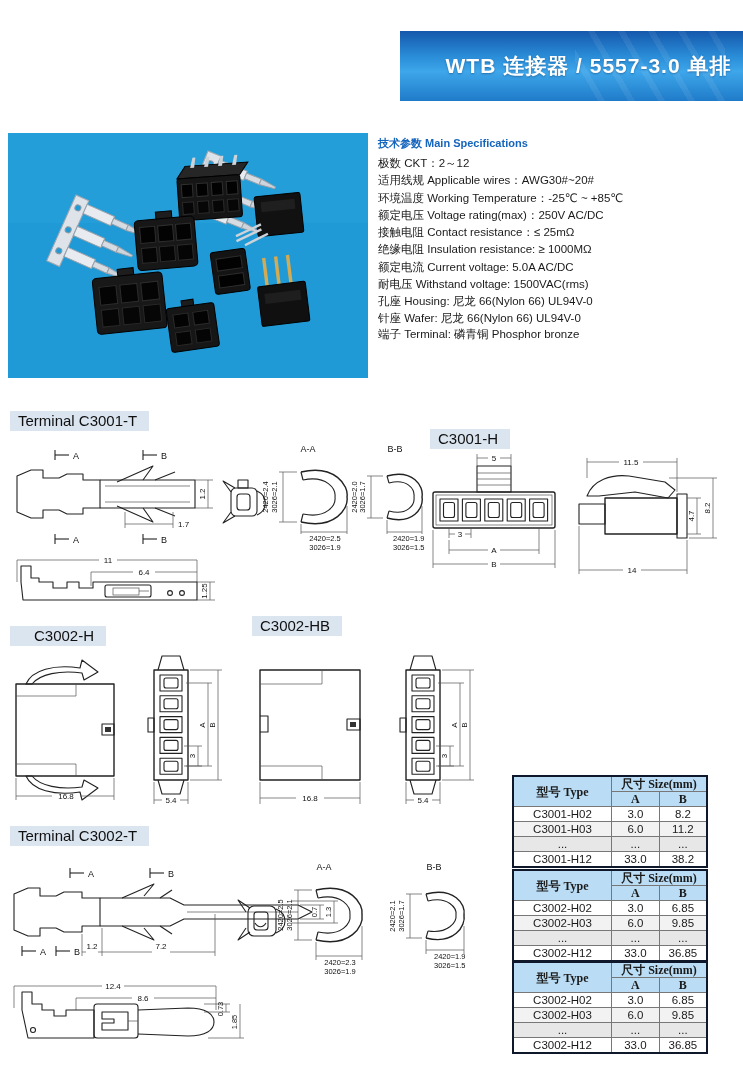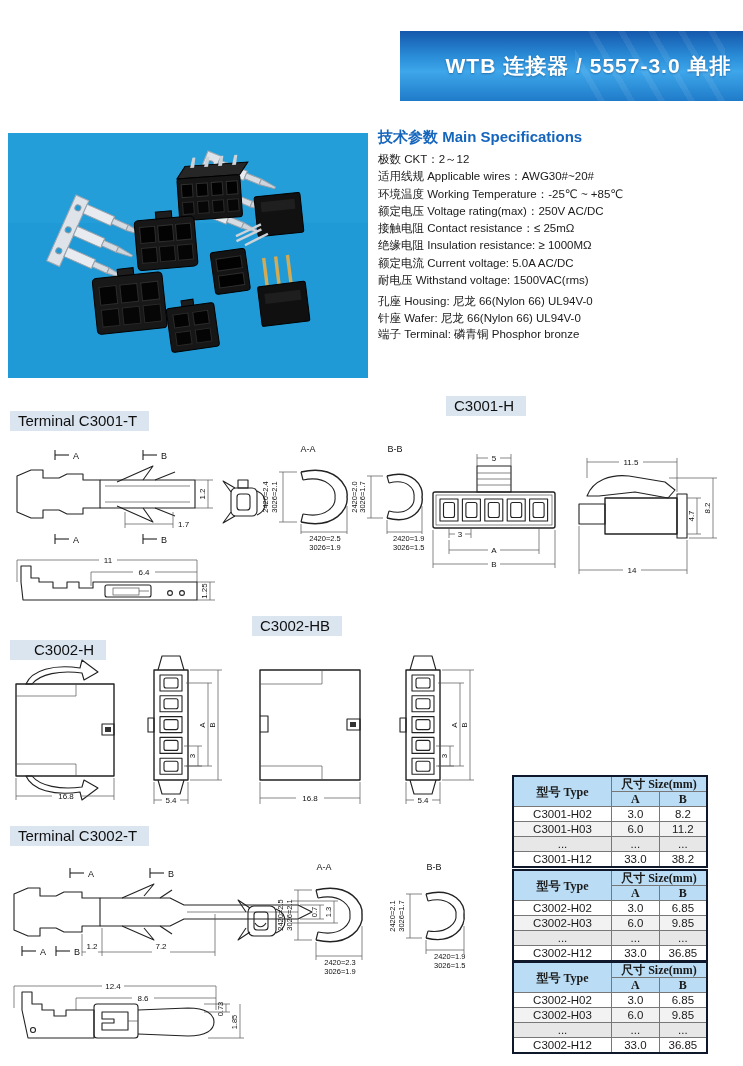--- a/index.html
+++ b/index.html
@@ -11,21 +11,21 @@
     background:linear-gradient(180deg,#1558ac 0%,#2b8fd9 38%,#3ea6ea 58%,#1f7bc9 100%);
     display:flex;align-items:center;justify-content:center;overflow:hidden;}
   .banner .hex{position:absolute;right:18px;top:-8px;width:150px;height:90px;
     background:repeating-linear-gradient(60deg,rgba(255,255,255,.07) 0 6px,transparent 6px 26px);}
   .banner-title{color:#fff;font-size:21px;letter-spacing:1px;font-weight:bold;
     text-shadow:0 1px 2px rgba(0,40,90,.4);position:relative;padding-left:34px;}
   
   .photo{left:8px;top:133px;width:360px;height:245px;}
   
   .specs{left:378px;top:128px;width:362px;}
-  .sec-title{color:#1565bd;font-size:15px;font-weight:bold;margin:0 0 4px 0;}
+  .sec-title{color:#1565bd;font-size:11px;font-weight:bold;margin:8px 0 4px 0;}
   .spec-line{font-size:11.5px;line-height:17.3px;white-space:nowrap;}
   .material{left:378px;top:293px;width:362px;}
   .mat-line{font-size:11.5px;line-height:16.5px;white-space:nowrap;}
   
   .chip{background:#dbe5f0;color:#101010;font-size:15px;padding:1px 12px 2px 8px;white-space:nowrap;}
   
   svg text{font-family:"Liberation Sans","DejaVu Sans",sans-serif;fill:#111;}
   .dim{font-size:8px;}
   .dim-s{font-size:7.5px;}
   .seclbl{font-size:9px;}
@@ -187,22 +187,22 @@
   <div class="spec-line">耐电压 Withstand voltage: 1500VAC(rms)</div>
 </div>
 
 <div class="abs material">
   <div class="mat-line">孔座 Housing: 尼龙 66(Nylon 66) UL94V-0</div>
   <div class="mat-line">针座 Wafer: 尼龙 66(Nylon 66) UL94V-0</div>
   <div class="mat-line">端子 Terminal: 磷青铜 Phosphor bronze</div>
 </div>
 
 <div class="abs chip" style="left:10px;top:411px;">Terminal C3001-T</div>
-<div class="abs chip" style="left:430px;top:396px;margin-left:16px;">C3001-H</div>
-<div class="abs chip" style="left:10px;top:640px;padding-left:24px;">C3002-H</div>
+<div class="abs chip" style="left:430px;top:429px;">C3001-H</div>
+<div class="abs chip" style="left:10px;top:626px;padding-left:24px;">C3002-H</div>
 <div class="abs chip" style="left:252px;top:616px;">C3002-HB</div>
 <div class="abs chip" style="left:10px;top:826px;">Terminal C3002-T</div>
 
 <svg class="abs" style="left:5px;top:436px;" width="425" height="172" viewBox="0 0 425 172">
 
   <line class="ln" x1="50" y1="14" x2="50" y2="24"></line>
     <line class="ln" x1="50" y1="19" x2="64" y2="19"></line>
   <text class="seclbl" x="68" y="23">A</text>
   <line class="ln" x1="138" y1="14" x2="138" y2="24"></line>
     <line class="ln" x1="138" y1="19" x2="152" y2="19"></line>

